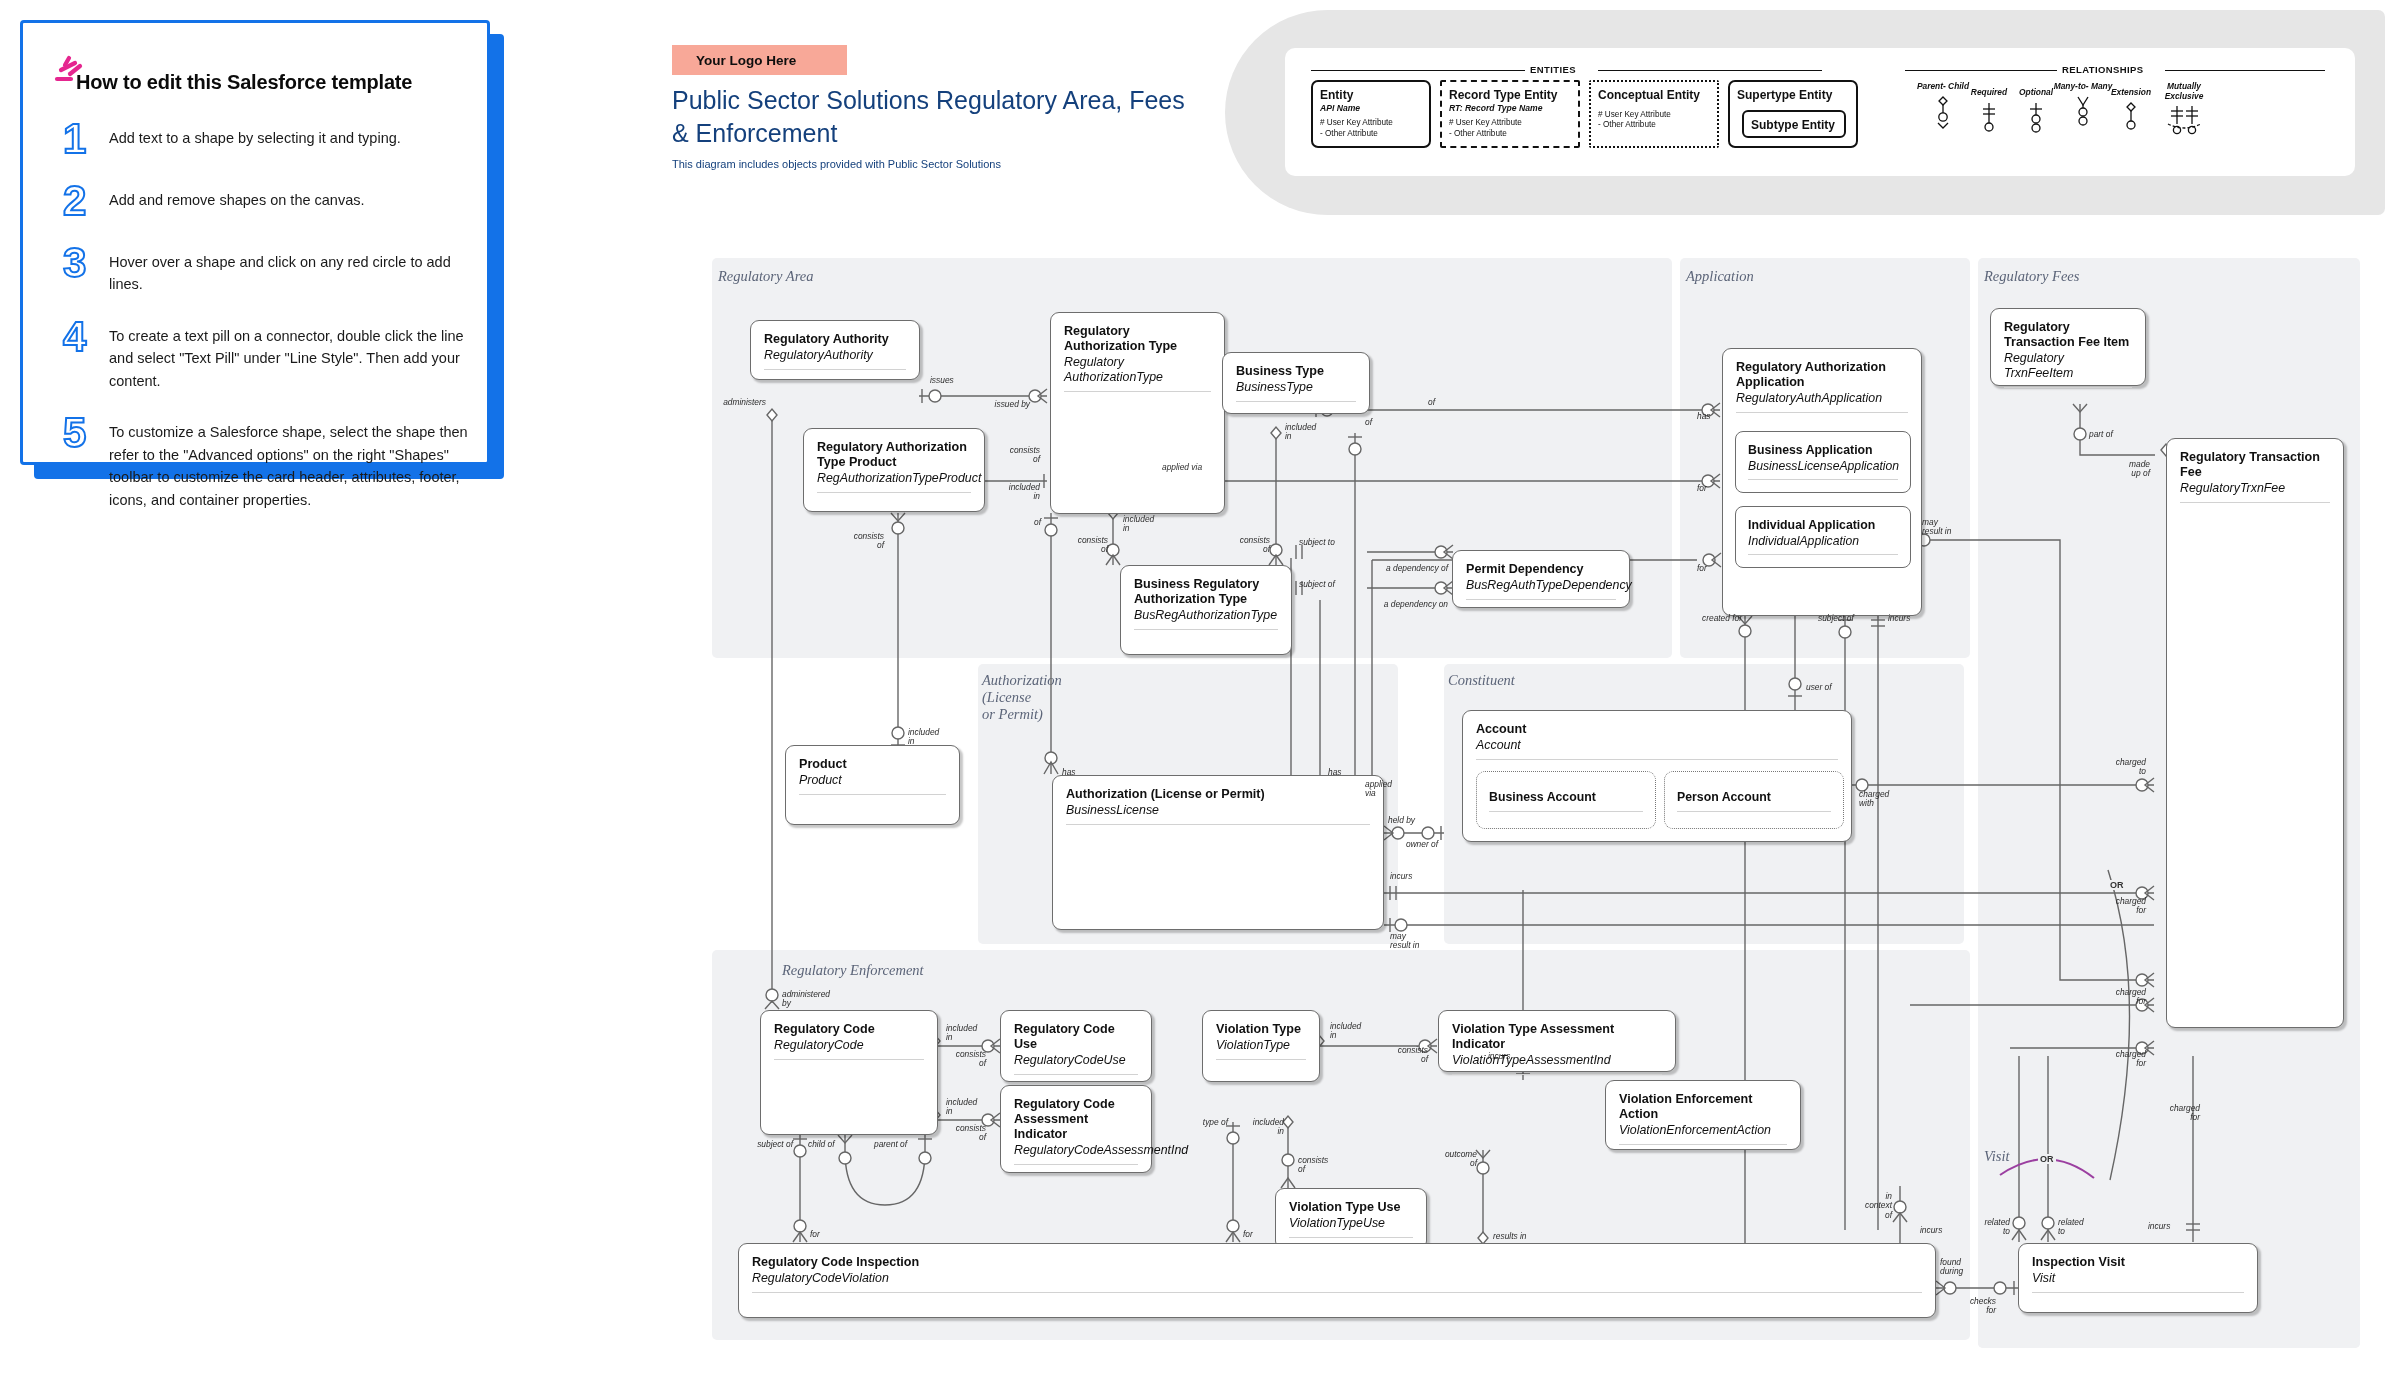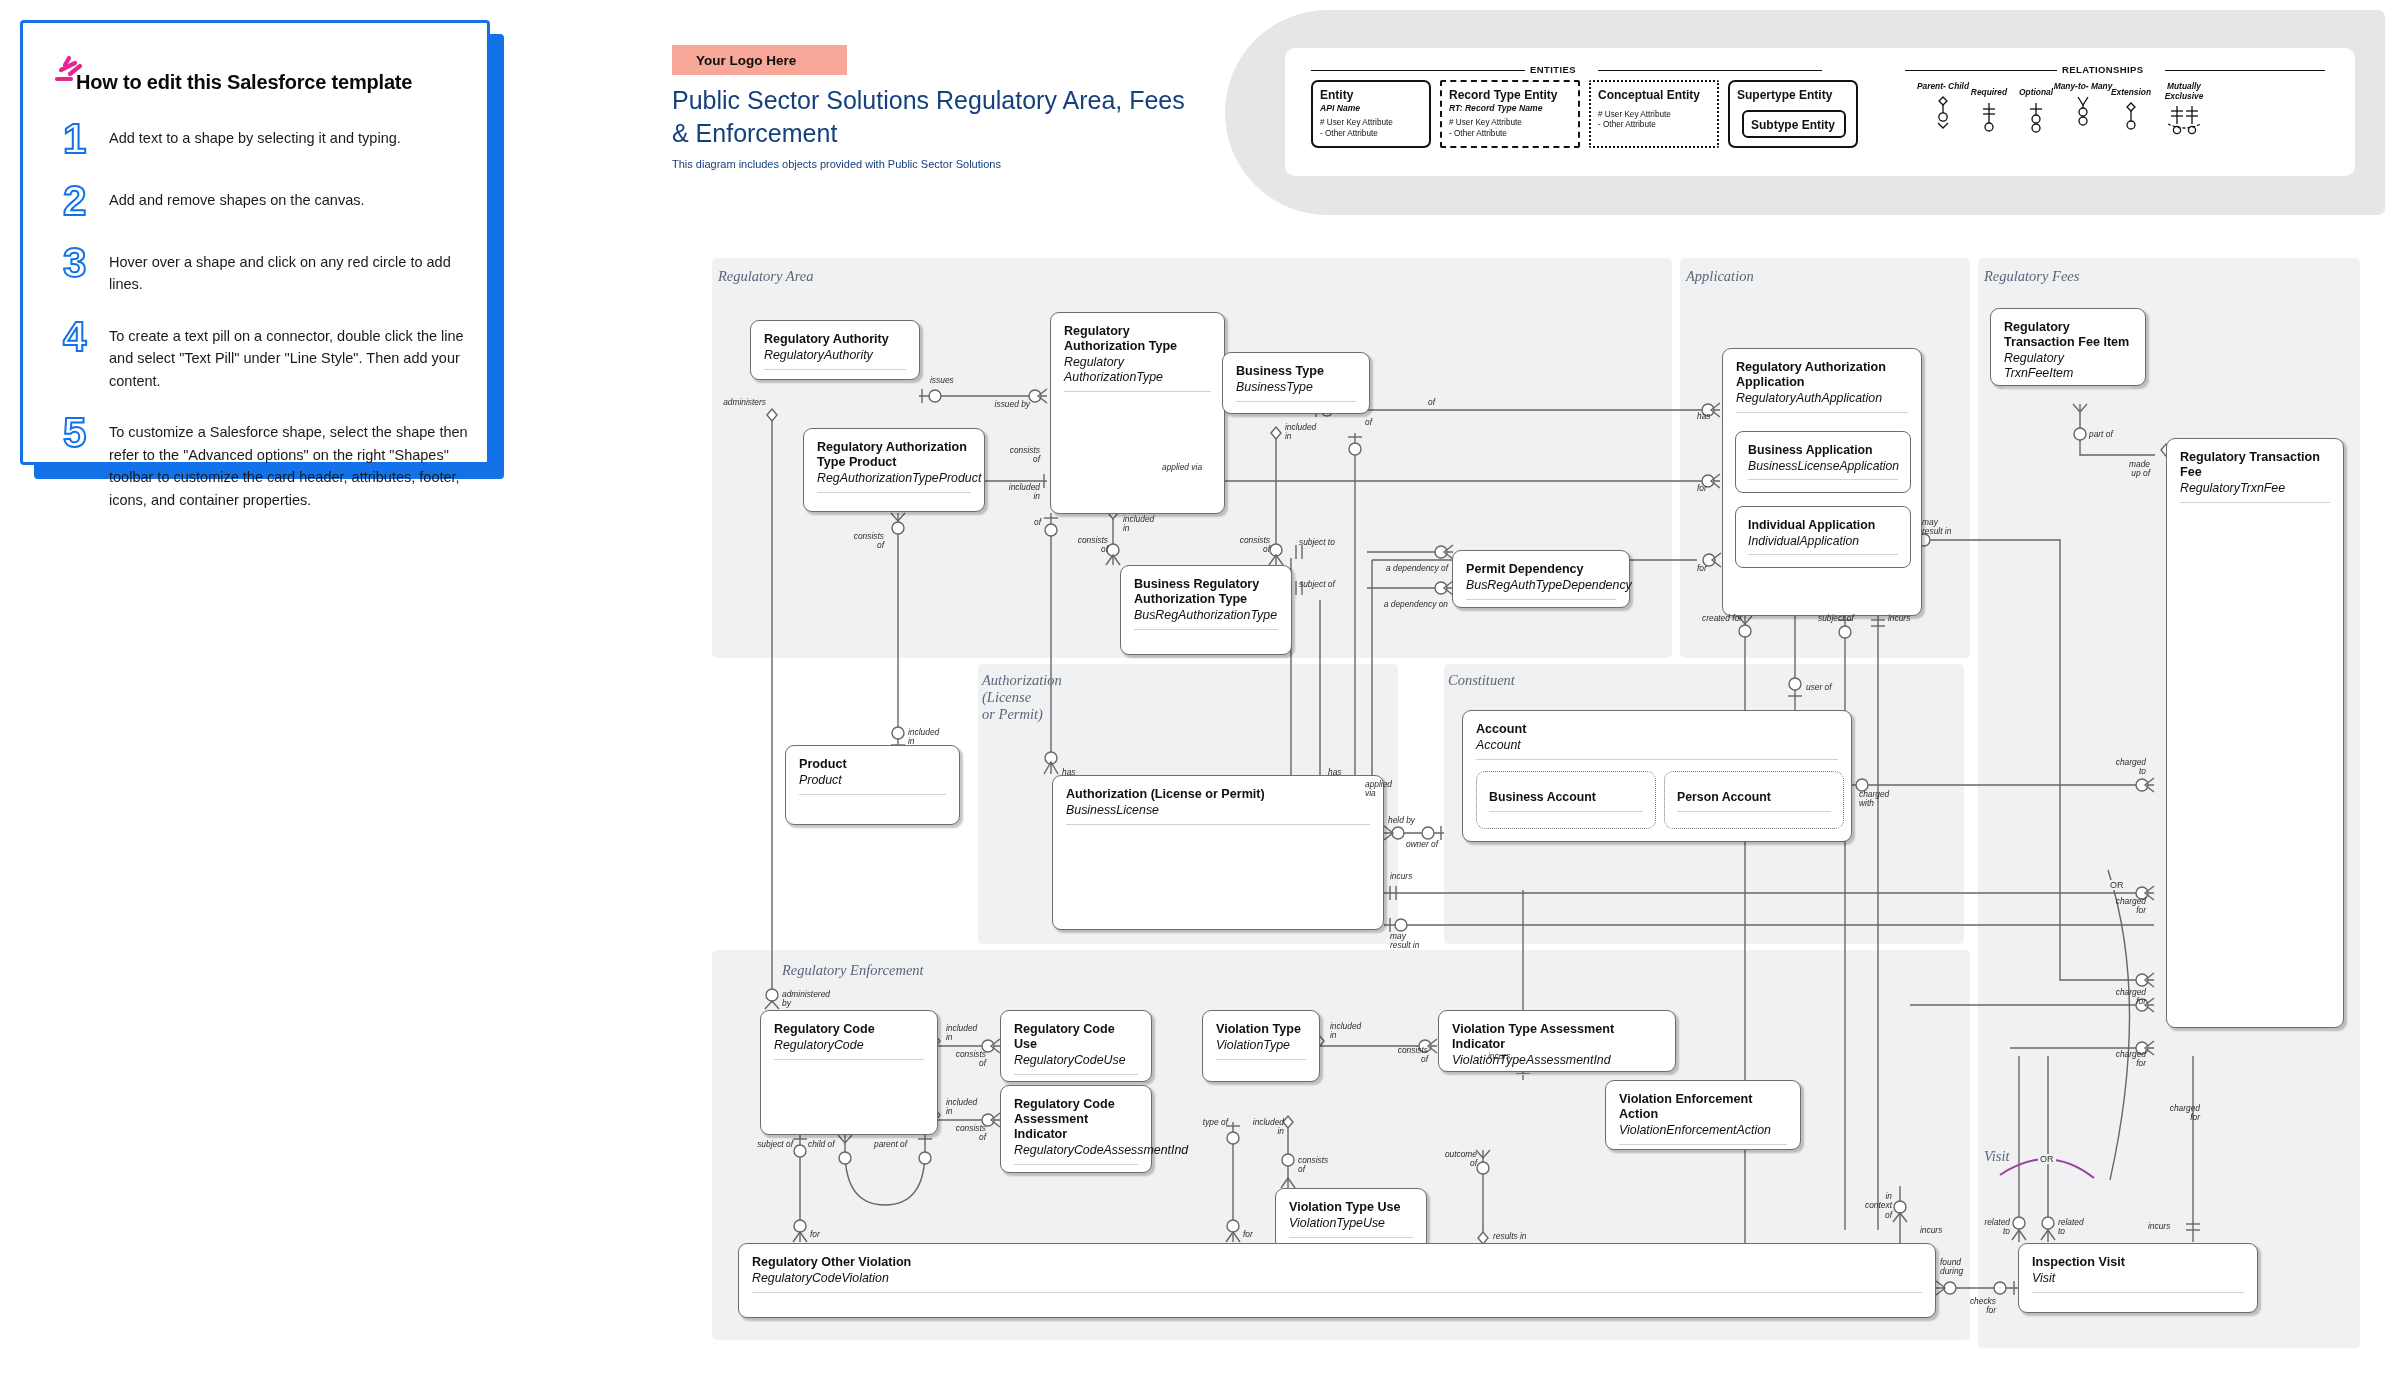--- a/index.html
+++ b/index.html
@@ -57,21 +57,21 @@
   .ent .sep{height:1px;background:#d2d2d2;margin:6px 13px 0 13px;}
   .sub{position:absolute;box-sizing:border-box;background:#fff;border:1.6px solid #6d6d6d;border-radius:8px;}
   .sub .hd{font-size:12.3px;font-weight:bold;color:#101010;padding:11px 12px 0 12px;}
   .sub .ap{font-size:12.2px;font-style:italic;color:#101010;padding:1px 12px 0 12px;}
   .sub .sep{height:1px;background:#d2d2d2;margin:6px 12px 0 12px;}
   .subdot{border:1.6px dotted #777;}
 
   .rl{position:absolute;font-size:8.4px;font-style:italic;color:#2b2b2b;line-height:1.12;
       white-space:pre-line;}
   .rl.r{text-align:right;}
-  .orlbl{position:absolute;font-size:9px;font-weight:normal;color:#333;background:#f0f1f3;padding:0 2px;}
+  .orlbl{position:absolute;font-size:9px;font-weight:bold;color:#333;background:#f0f1f3;padding:0 2px;}
 </style>
 </head>
 <body>
 
 <div id="instr-shadow"></div>
 <div id="instr-card">
   <svg class="spark" viewBox="0 0 40 40">
     <g stroke="#E5268F" stroke-width="4.2" stroke-linecap="round">
       <line x1="8" y1="26" x2="22" y2="26"></line>
       <line x1="12" y1="17" x2="26" y2="10"></line>
@@ -588,21 +588,21 @@
     <div class="sep"></div>
   </div>
 
   <div class="ent" style="left:1605px;top:1080px;width:196px;height:70px;">
     <div class="hd">Violation Enforcement Action</div>
     <div class="ap">ViolationEnforcementAction</div>
     <div class="sep"></div>
   </div>
 
   <div class="ent" style="left:738px;top:1243px;width:1198px;height:75px;">
-    <div class="hd">Regulatory Other Violation</div>
+    <div class="hd">Regulatory Code Inspection</div>
     <div class="ap">RegulatoryCodeViolation</div>
     <div class="sep"></div>
   </div>
 
   <div class="ent" style="left:2018px;top:1243px;width:240px;height:70px;">
     <div class="hd">Inspection Visit</div>
     <div class="ap">Visit</div>
     <div class="sep"></div>
   </div>
 

